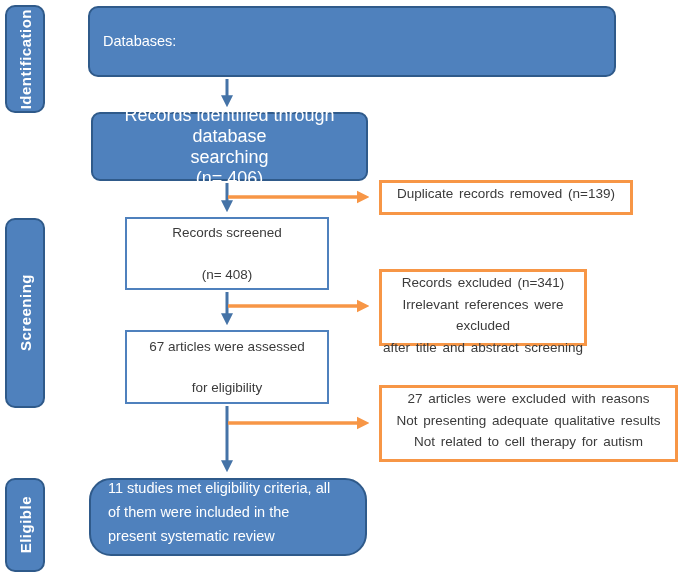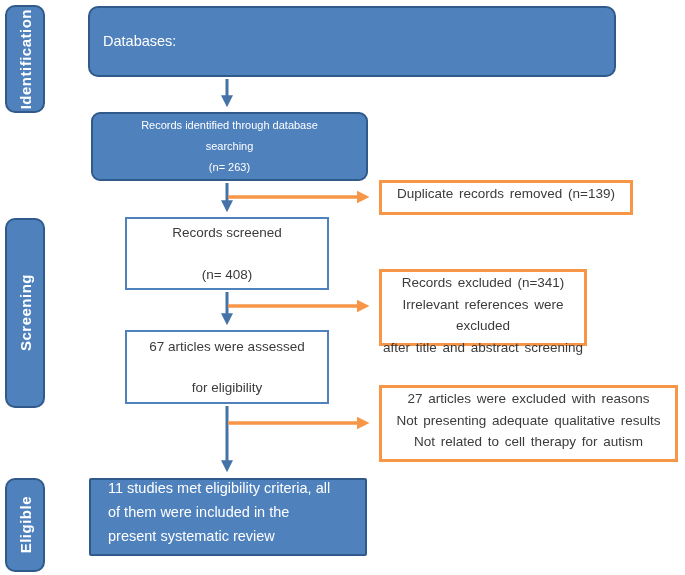--- a/index.html
+++ b/index.html
@@ -67,21 +67,21 @@
     flex-direction: column;
     justify-content: flex-start;
     align-items: center;
     text-align: center;
     word-spacing: 2px;
   }
 
   .line { display: block; }
 
   .fs-lg  { font-size: 14.5px; line-height: 25px; }
-  .fs-md  { font-size: 11px;   line-height: 21px; }
+  .fs-md  { font-size: 18px;   line-height: 21px; }
   .fs-sm  { font-size: 13.5px; line-height: 21.5px; }
 
   .align-left { align-items: flex-start; text-align: left; }
 
   #arrow-layer {
     position: absolute;
     left: 0; top: 0;
     width: 685px; height: 575px;
     pointer-events: none;
   }
@@ -101,21 +101,21 @@
     <span class="vtext">Eligible</span>
   </div>
 
   <div class="box blue-box rounded align-left fs-lg" style="left:88px; top:6px; width:528px; height:71px; padding:6px 27px 6px 13px;">
     <span class="line">Databases:</span>
   </div>
 
   <div class="box blue-box rounded fs-md" style="left:91px; top:112px; width:277px; height:69px; border-radius:9px; align-items:center; text-align:center;">
     <span class="line">Records identified through database</span>
     <span class="line">searching</span>
-    <span class="line">(n= 263)</span>
+    <span class="line">(n= 406)</span>
   </div>
 
   <div class="box orange-box fs-sm" style="left:379px; top:180px; width:254px; height:35px;">
     <span class="line">Duplicate records removed (n=139)</span>
   </div>
 
   <div class="box white-box fs-sm" style="left:125px; top:217px; width:204px; height:73px;">
     <span class="line">Records screened</span>
     <span class="line">(n= 408)</span>
   </div>
@@ -130,21 +130,21 @@
     <span class="line">67 articles were assessed</span>
     <span class="line">for eligibility</span>
   </div>
 
   <div class="box orange-box fs-sm" style="left:379px; top:385px; width:299px; height:77px;">
     <span class="line">27 articles were excluded with reasons</span>
     <span class="line">Not presenting adequate qualitative results</span>
     <span class="line">Not related to cell therapy for autism</span>
   </div>
 
-  <div class="box blue-box align-left fs-lg" style="left:89px; top:478px; width:278px; height:78px; border-radius:2px; padding:6px 10px 16px 17px; line-height:24px;">
+  <div class="box blue-box align-left fs-lg" style="left:89px; top:478px; width:278px; height:78px; border-radius:22px; padding:6px 10px 16px 17px; line-height:24px;">
     <span class="line">11 studies met eligibility criteria, all</span>
     <span class="line">of them were included in the</span>
     <span class="line">present systematic review</span>
   </div>
 
   <svg id="arrow-layer" viewBox="0 0 685 575" xmlns="http://www.w3.org/2000/svg">
     <defs>
       <marker id="head-blue" viewBox="0 0 10 10" refX="6.5" refY="5" markerWidth="4" markerHeight="4.6" orient="auto-start-reverse">
         <path d="M0,0 L10,5 L0,10 z" fill="#4573a7"></path>
       </marker>

